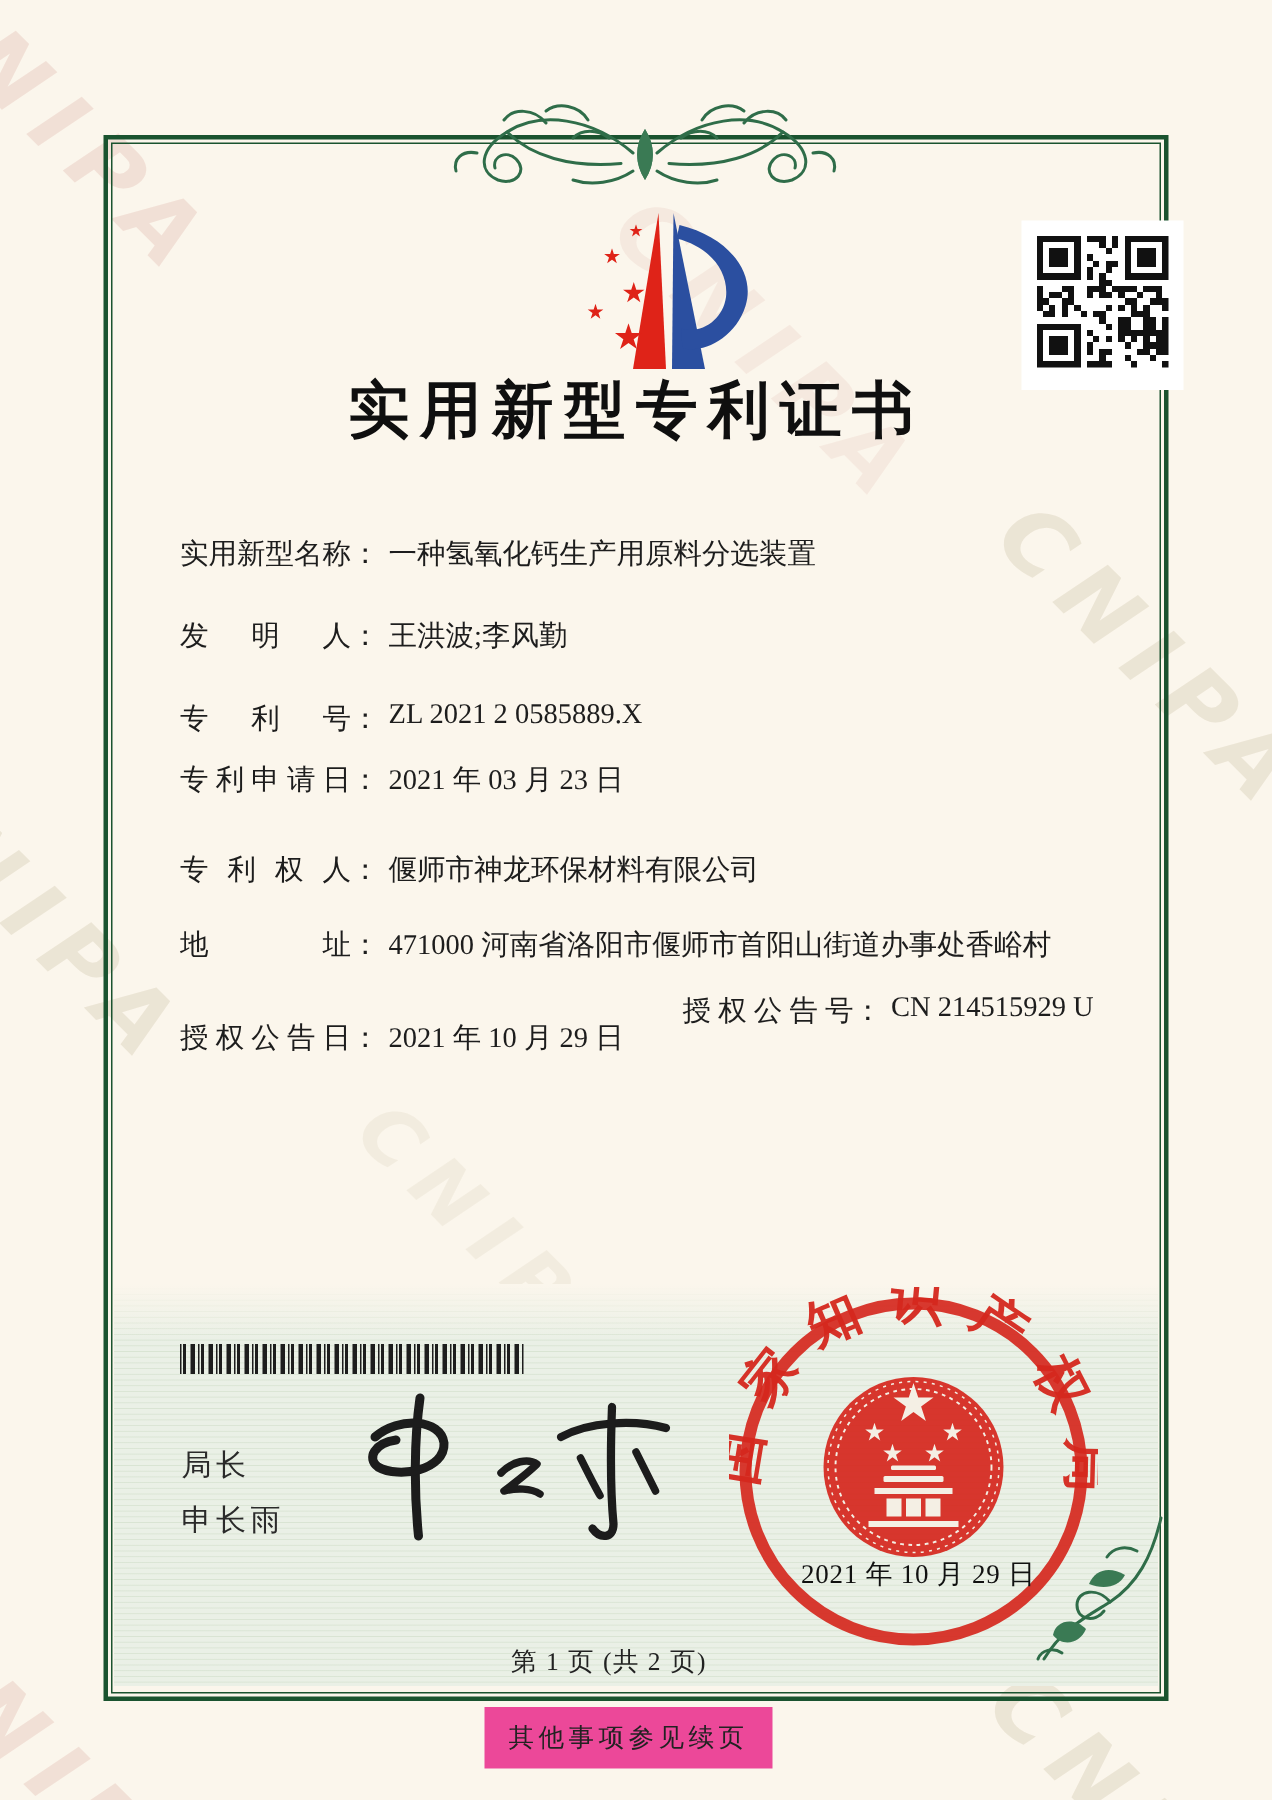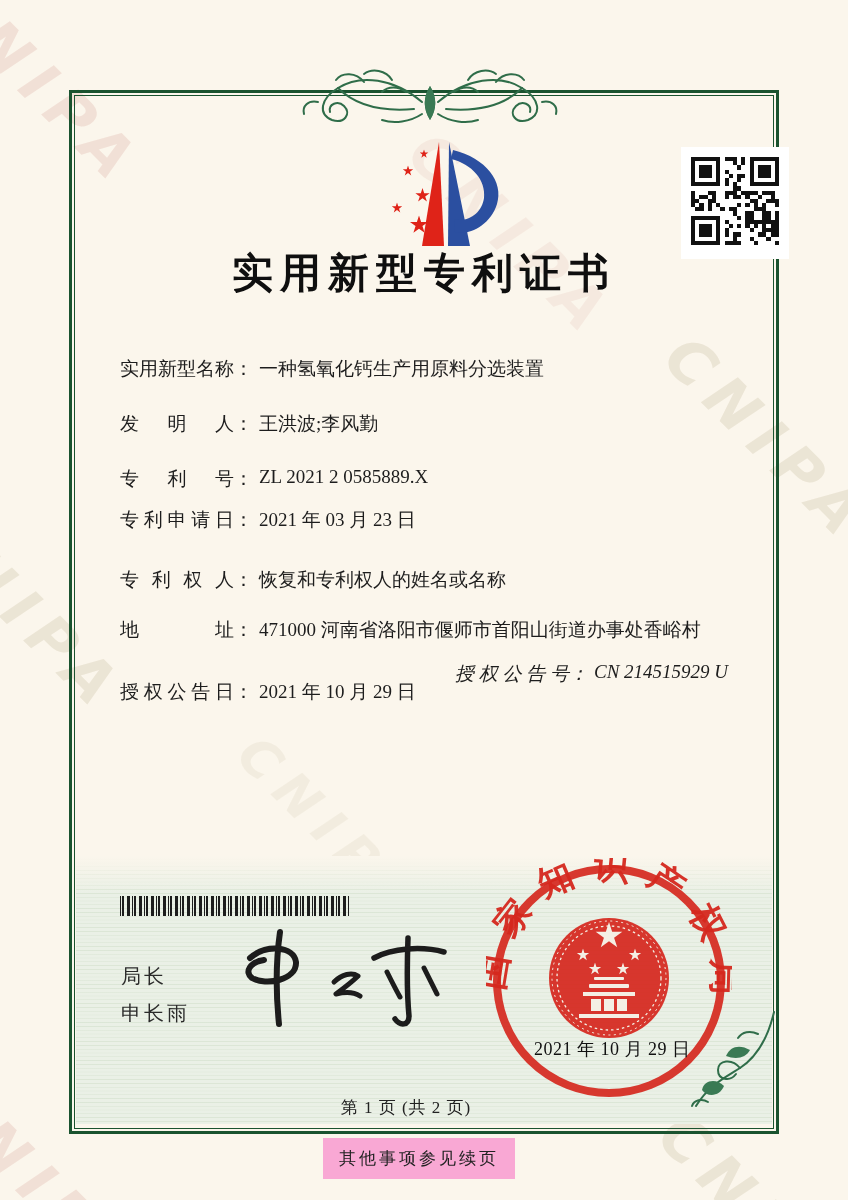--- a/index.html
+++ b/index.html
@@ -31,38 +31,38 @@
   .title{position:absolute;left:0;top:246px;width:100%;text-align:center;font-size:41px;font-weight:700;
          letter-spacing:7px;color:#0f0f0f;z-index:3;}
 
   
   .field{position:absolute;left:120px;font-size:19px;display:flex;white-space:nowrap;z-index:3;color:#1d1d1d;}
   .flabel{display:inline-block;width:114px;text-align:justify;text-align-last:justify;}
   .fcolon{display:inline-block;}
   .fvalue{margin-left:6px;}
   .f1{top:356px}.f2{top:411px}.f3{top:466px}.f4{top:507px}.f5{top:567px}.f6{top:617px}
   .f7{top:679px}
-  .grant2{position:absolute;left:455px;top:661px;font-size:19px;display:flex;white-space:nowrap;z-index:3;color:#1d1d1d;font-style:italic;}
+  .grant2{position:absolute;left:455px;top:661px;font-size:19px;display:flex;white-space:nowrap;z-index:3;color:#1d1d1d;}
 
   
   .paras{position:absolute;left:103px;top:699px;width:646px;font-size:19px;line-height:27.5px;
          text-align:justify;z-index:3;color:#1f1f1f;}
   .paras p{margin:0;text-indent:2em;}
 
   
   .barcode{position:absolute;left:120px;top:896px;height:20px;display:flex;align-items:stretch;z-index:3;}
   .barcode i{display:block;background:#1d1d1d;height:100%;}
   .director{position:absolute;left:121px;font-size:20px;letter-spacing:3px;color:#2a2a2a;z-index:3;}
   .d1{top:963px}.d2{top:1000px}
   .sig{position:absolute;left:232px;top:920px;z-index:4;}
   .seal{position:absolute;left:486px;top:858px;z-index:4;}
   .seal-date{position:absolute;left:534px;top:1037px;font-size:18px;letter-spacing:.5px;color:#111;z-index:6;}
   .page-num{position:absolute;left:406px;top:1096px;transform:translateX(-50%);font-size:17px;
             letter-spacing:1px;color:#222;z-index:3;}
-  .cont-note{position:absolute;left:323px;top:1138px;background:#f9a8d4;padding:9px 16px;font-size:17px;
+  .cont-note{position:absolute;left:323px;top:1138px;background:#ec4899;padding:9px 16px;font-size:17px;
              letter-spacing:3px;color:#222;z-index:3;text-align:right;}
 
   
   .orn-top{position:absolute;left:294px;top:62px;z-index:2;}
   .orn-corner{position:absolute;left:688px;top:1006px;z-index:2;}
 </style>
 </head>
 <body>
 
 <div class="page">
@@ -273,21 +273,21 @@
     <span class="fvalue">ZL 2021 2 0585889.X</span>
   </div>
   <div class="field f4">
     <span class="flabel">专利申请日</span>
       <span class="fcolon">：</span>
     <span class="fvalue">2021 年 03 月 23 日</span>
   </div>
   <div class="field f5">
     <span class="flabel">专利权人</span>
       <span class="fcolon">：</span>
-    <span class="fvalue">恢复和专利权人的姓名或名称</span>
+    <span class="fvalue">偃师市神龙环保材料有限公司</span>
   </div>
   <div class="field f6">
     <span class="flabel">地址</span>
       <span class="fcolon">：</span>
     <span class="fvalue">471000 河南省洛阳市偃师市首阳山街道办事处香峪村</span>
   </div>
 
   <div class="field f7">
     <span class="flabel">授权公告日</span>
       <span class="fcolon">：</span>

